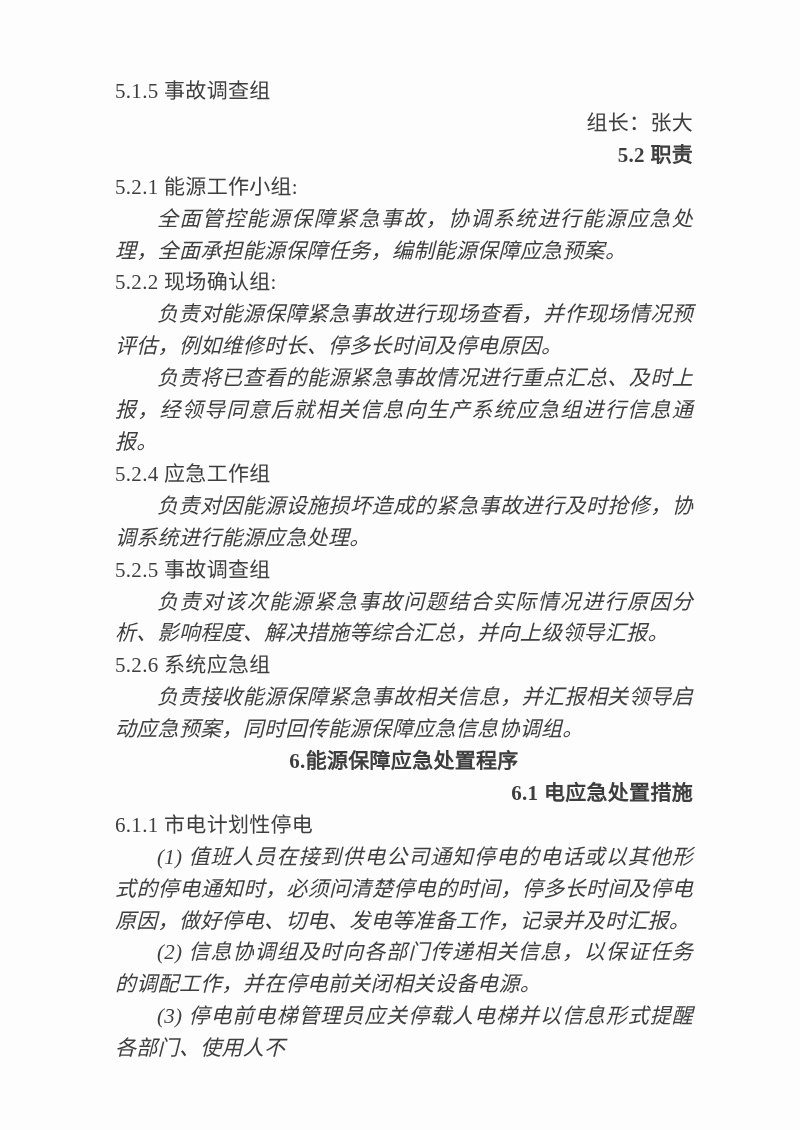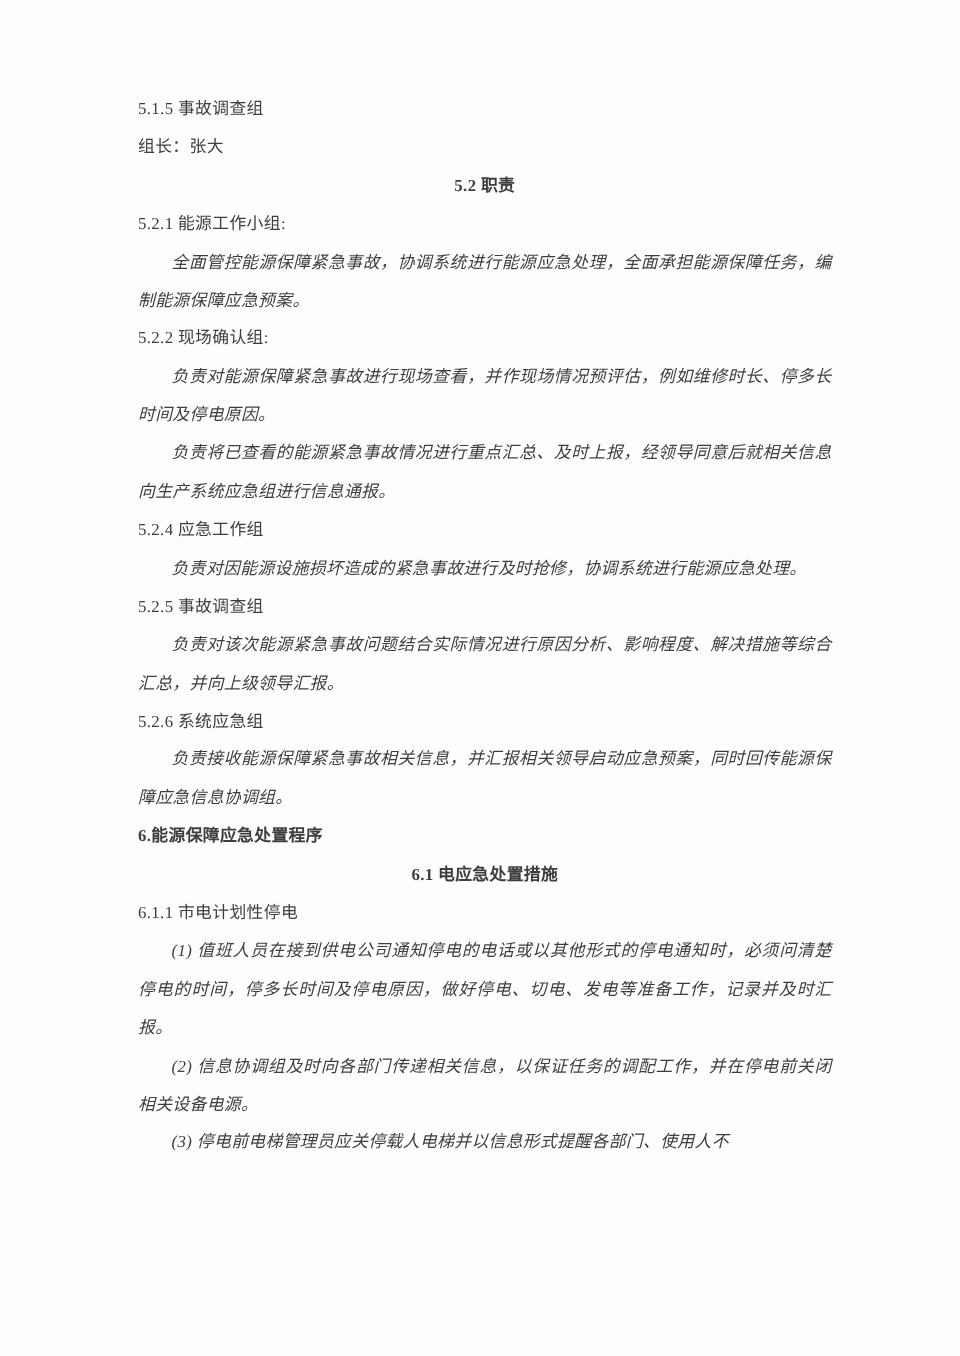--- a/index.html
+++ b/index.html
@@ -19,46 +19,46 @@
     width: 800px;
     height: 1130px;
     background: #fdfdfd;
   }
   .doc-body {
     position: absolute;
     left: 115px;
     top: 76px;
     width: 578px;
     color: #3e3e3e;
-    font-size: 14px;
+    font-size: 21px;
     line-height: 31.9px;
     letter-spacing: 0.3px;
     text-align: justify;
   }
   .blk {
     margin: 0;
     padding: 0;
   }
   
   .blk.h1 {
     font-weight: bold;
-    text-align: left;
+    text-align: center;
   }
   
   .blk.h2 {
     font-weight: bold;
-    text-align: center;
+    text-align: right;
   }
   
   .blk.sub {
     text-align: left;
   }
   
   .blk.plain {
-    text-align: left;
+    text-align: right;
   }
   
   .blk.body {
     text-indent: 2em;
     font-style: italic;
   }
 </style>
 </head>
 <body style="background: rgb(253, 253, 253);">
 

